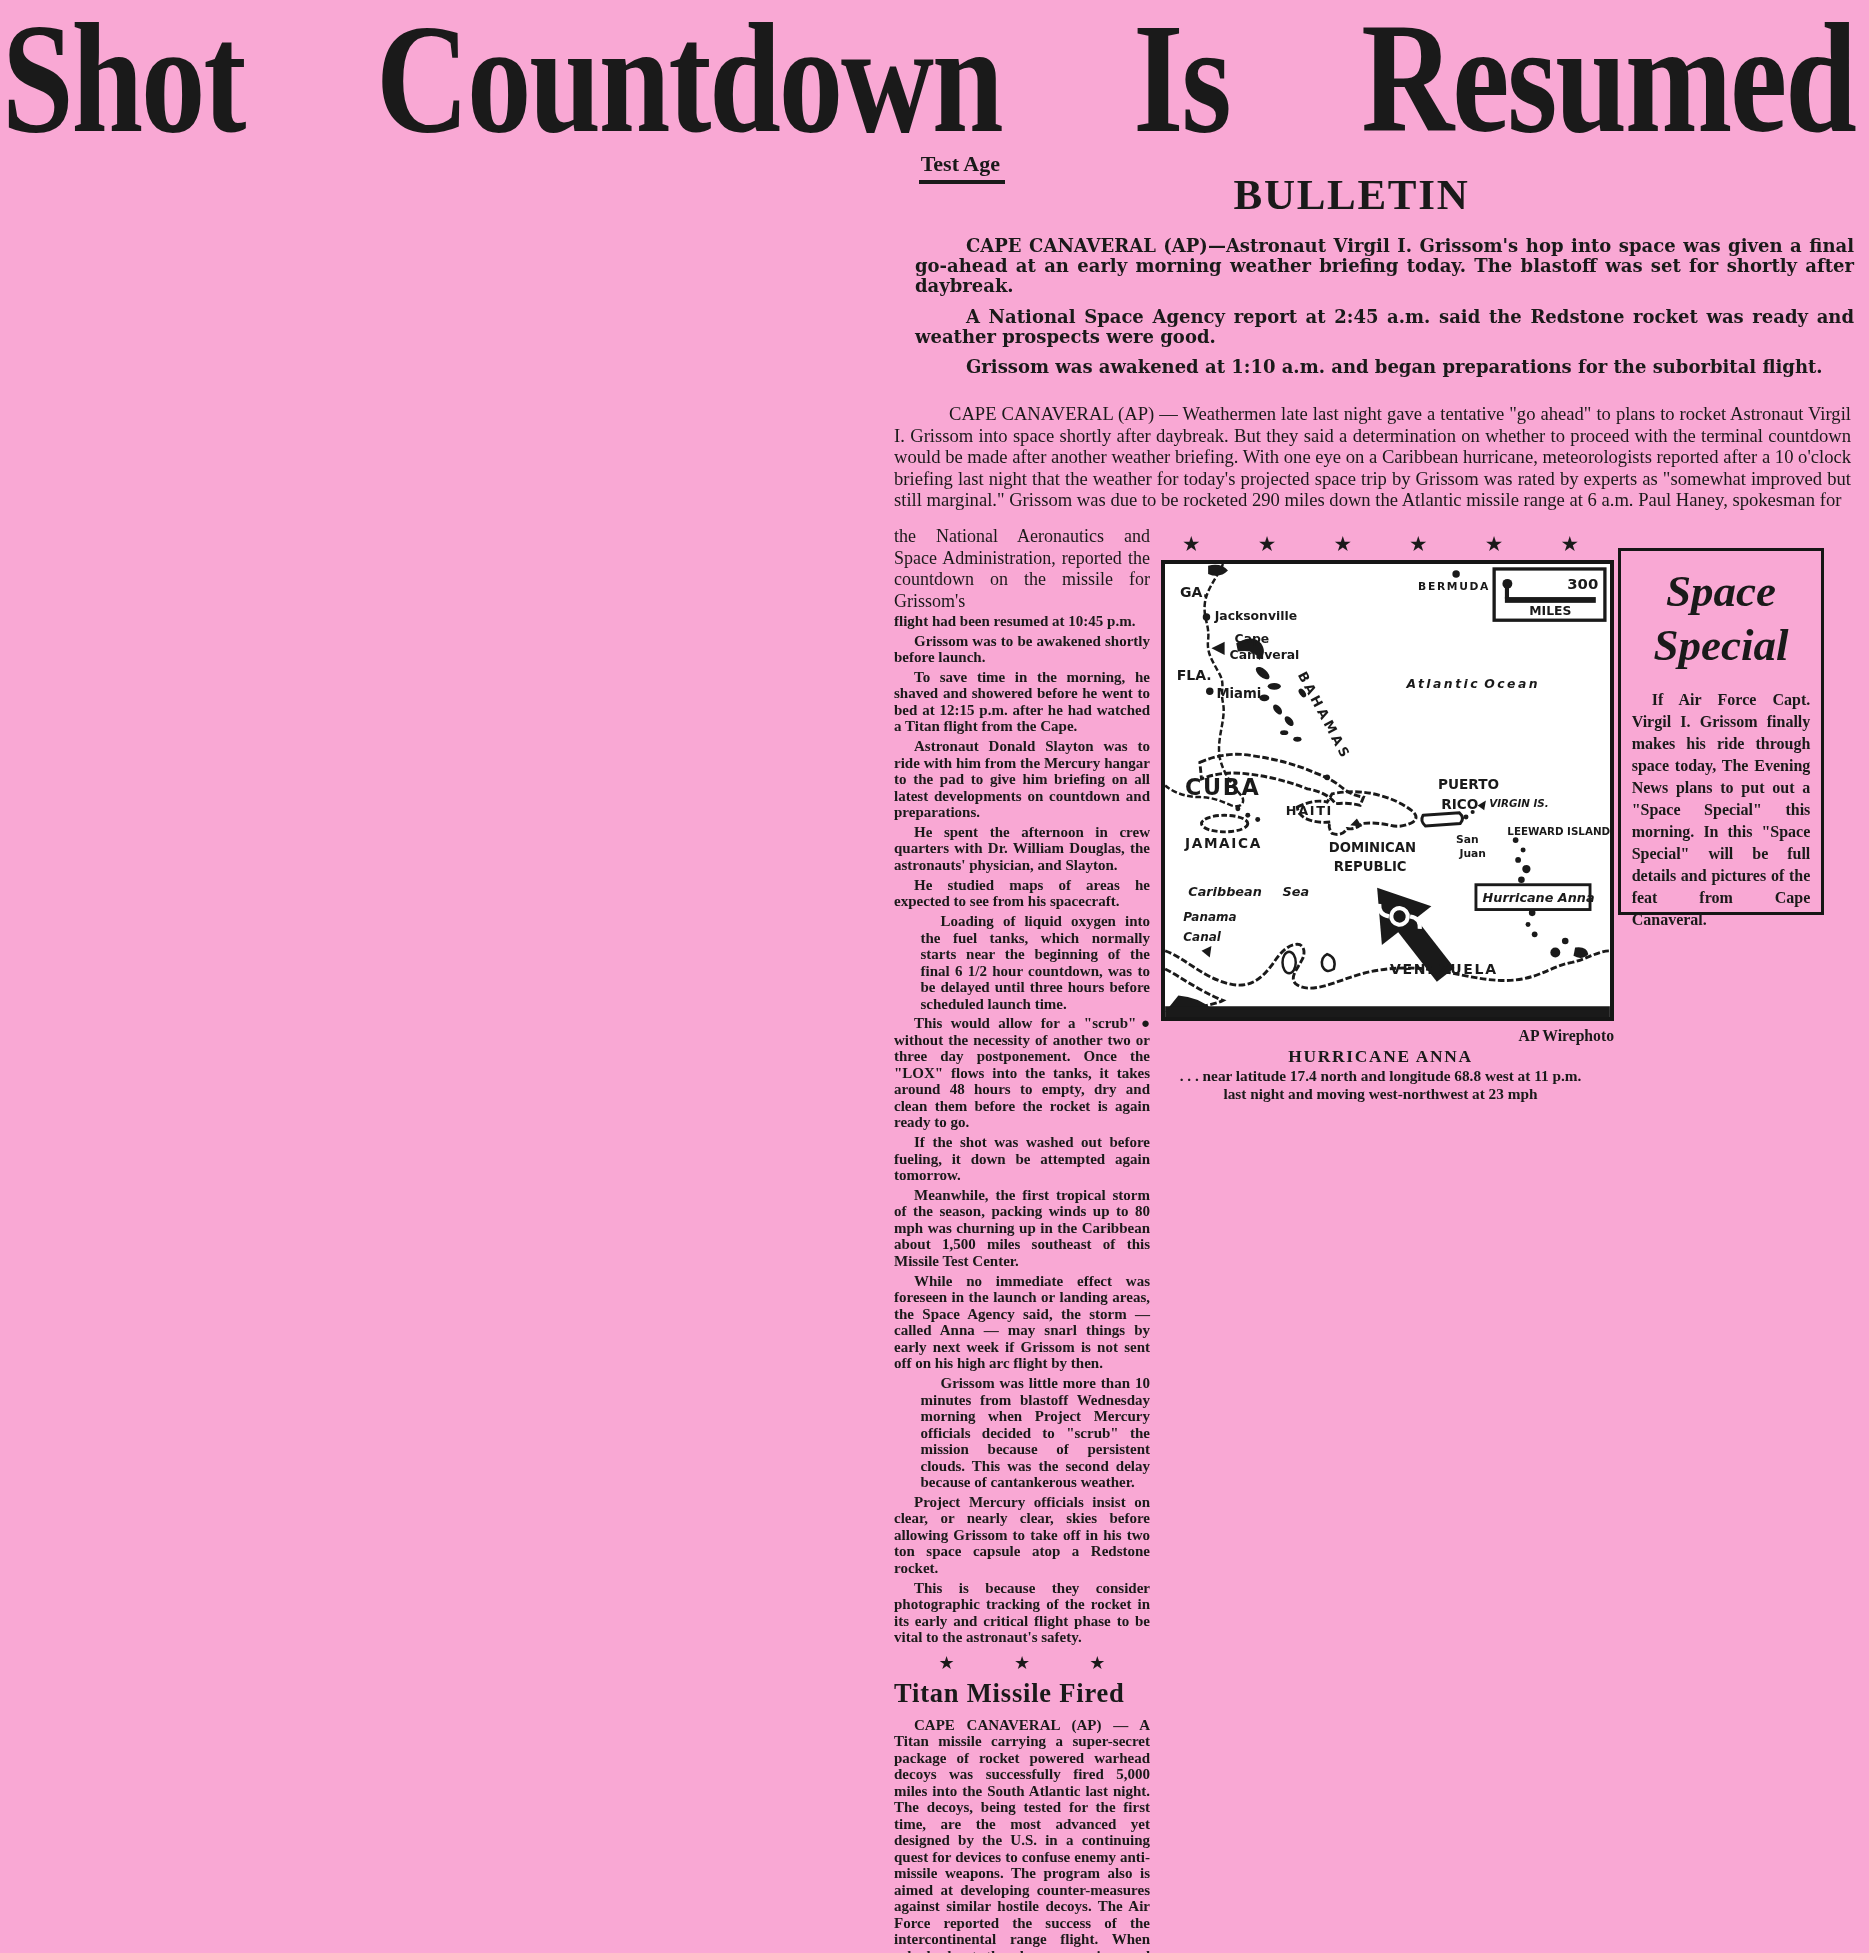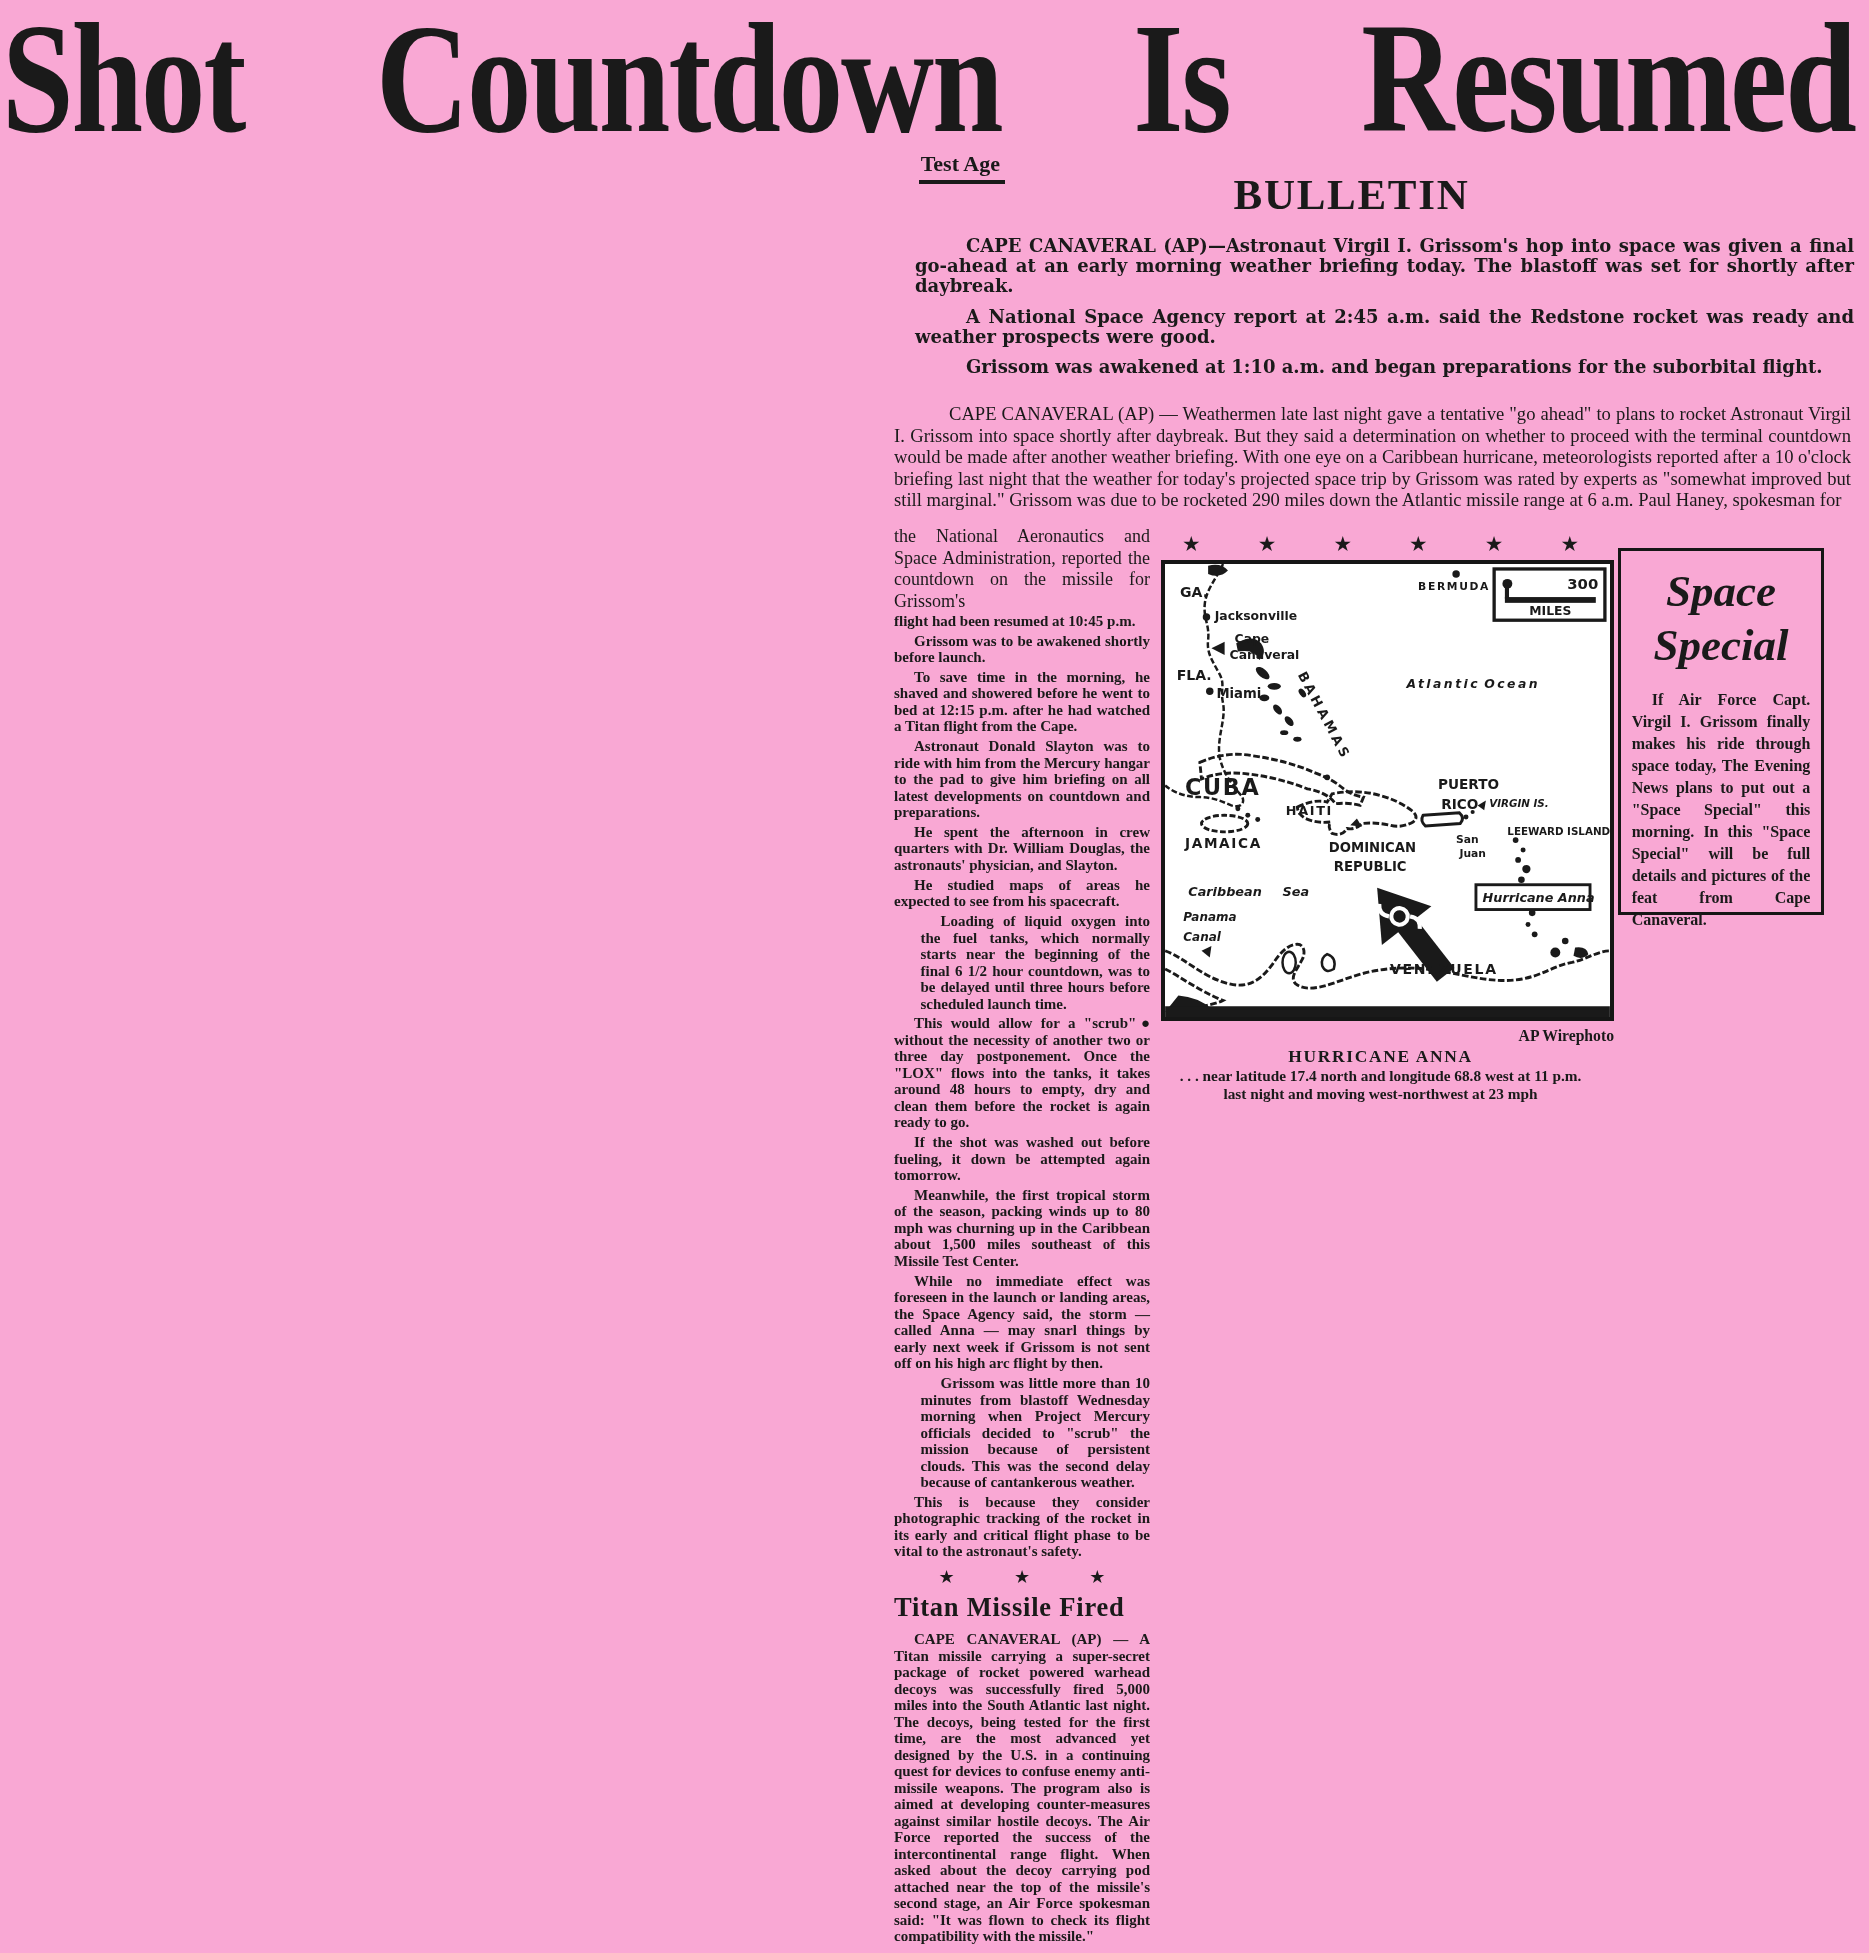--- a/index.html
+++ b/index.html
@@ -78,20 +78,21 @@
     <p>To save time in the morning, he shaved and showered before he went to bed at 12:15 p.m. after he had watched a Titan flight from the Cape.</p>
     <p>Astronaut Donald Slayton was to ride with him from the Mercury hangar to the pad to give him briefing on all latest developments on countdown and preparations.</p>
     <p>He spent the afternoon in crew quarters with Dr. William Douglas, the astronauts' physician, and Slayton.</p>
     <p>He studied maps of areas he expected to see from his spacecraft.</p>
     <p class="inset">Loading of liquid oxygen into the fuel tanks, which normally starts near the beginning of the final 6 1/2 hour countdown, was to be delayed until three hours before scheduled launch time.</p>
     <p>This would allow for a "scrub"● without the necessity of another two or three day postponement. Once the "LOX" flows into the tanks, it takes around 48 hours to empty, dry and clean them before the rocket is again ready to go.</p>
     <p>If the shot was washed out before fueling, it down be attempted again tomorrow.</p>
     <p>Meanwhile, the first tropical storm of the season, packing winds up to 80 mph was churning up in the Caribbean about 1,500 miles southeast of this Missile Test Center.</p>
     <p>While no immediate effect was foreseen in the launch or landing areas, the Space Agency said, the storm — called Anna — may snarl things by early next week if Grissom is not sent off on his high arc flight by then.</p>
     <p class="inset">Grissom was little more than 10 minutes from blastoff Wednesday morning when Project Mercury officials decided to "scrub" the mission because of persistent clouds. This was the second delay because of cantankerous weather.</p>
+    <p>Project Mercury officials insist on clear, or nearly clear, skies before allowing Grissom to take off in his two ton space capsule atop a Redstone rocket.</p>
     <p>This is because they consider photographic tracking of the rocket in its early and critical flight phase to be vital to the astronaut's safety.</p>
 
     <div class="col-stars">
       <span>★</span>
       <span>★</span>
       <span>★</span>
     </div>
 
     <div class="titan-head">Titan Missile Fired</div>
     <p class="titan-body">CAPE CANAVERAL (AP) — A Titan missile carrying a super-secret package of rocket powered warhead decoys was successfully fired 5,000 miles into the South Atlantic last night. The decoys, being tested for the first time, are the most advanced yet designed by the U.S. in a continuing quest for devices to confuse enemy anti-missile weapons. The program also is aimed at developing counter-measures against similar hostile decoys. The Air Force reported the success of the intercontinental range flight. When asked about the decoy carrying pod attached near the top of the missile's second stage, an Air Force spokesman said: "It was flown to check its flight compatibility with the missile."</p>

